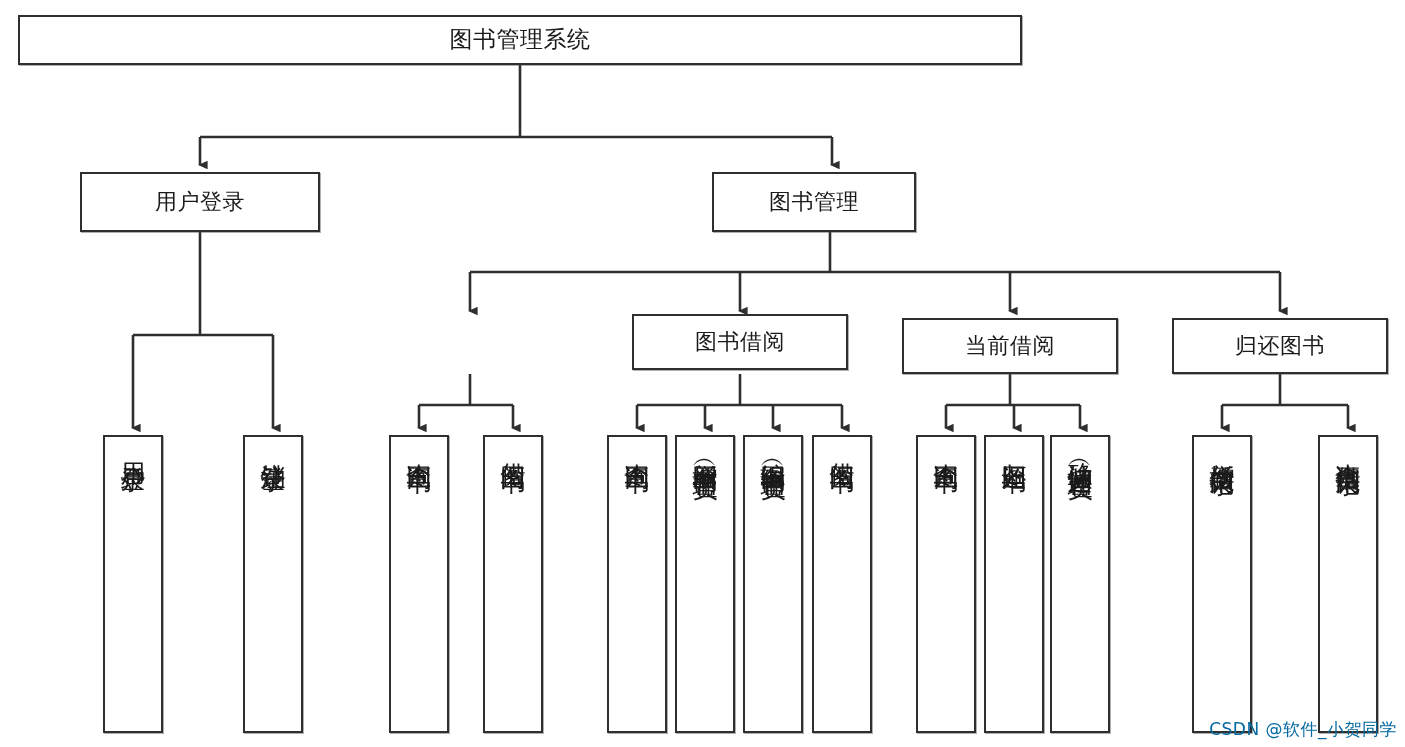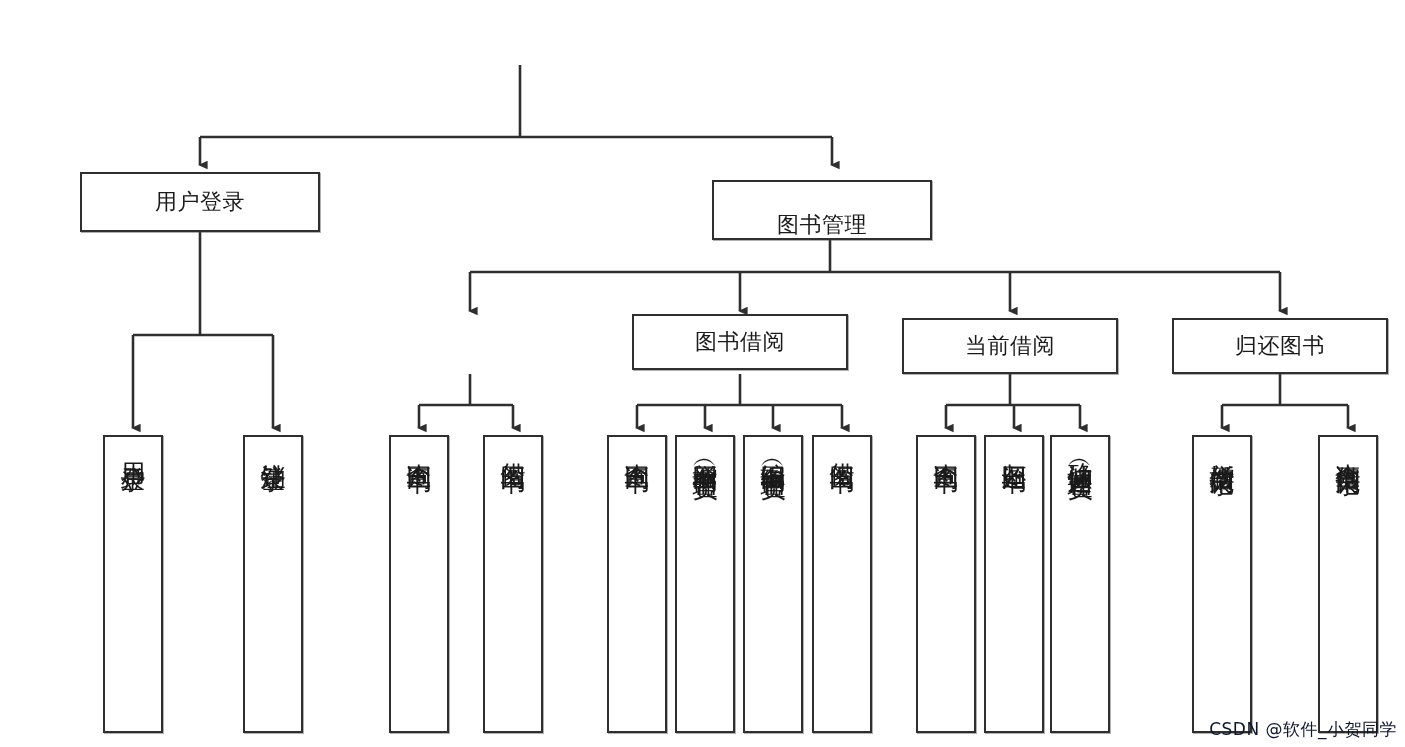--- a/index.html
+++ b/index.html
@@ -61,21 +61,21 @@
     text-orientation: upright;
     letter-spacing: 2px;
     line-height: 1.0;
     white-space: nowrap;
   }
   #watermark {
     position: absolute;
     right: 8px;
     bottom: 6px;
     font-size: 17px;
-    color: #0f172a;
+    color: #0369a1;
     letter-spacing: 0.5px;
     white-space: nowrap;
     pointer-events: none;
   }
 </style>
 </head>
 <body>
 
 <div id="diagram-root">
 
@@ -122,25 +122,28 @@
       <path d="M1014,405 L1014,428" marker-end="url(#arrow)"></path>
       <path d="M1080,405 L1080,428" marker-end="url(#arrow)"></path>
 
       <path d="M1280,374 L1280,405"></path>
       <path d="M1222,405 L1348,405"></path>
       <path d="M1222,405 L1222,428" marker-end="url(#arrow)"></path>
       <path d="M1348,405 L1348,428" marker-end="url(#arrow)"></path>
     </g>
   </svg>
 
+  <div class="node-box node-h node-root" style="left:18px; top:15px; width:1004px; height:50px;">
+    <span class="node-label">图书管理系统</span>
+  </div>
 
   <div class="node-box node-h" style="left:80px; top:172px; width:240px; height:60px;">
     <span class="node-label">用户登录</span>
   </div>
-  <div class="node-box node-h" style="left:712px; top:180px; width:220px; height:60px;align-items:flex-end;">
+  <div class="node-box node-h" style="left:712px; top:172px; width:204px; height:60px;">
     <span class="node-label">图书管理</span>
   </div>
 
   <div class="node-box node-h" style="left:632px; top:314px; width:216px; height:56px;">
     <span class="node-label">图书借阅</span>
   </div>
   <div class="node-box node-h" style="left:902px; top:318px; width:216px; height:56px;">
     <span class="node-label">当前借阅</span>
   </div>
   <div class="node-box node-h" style="left:1172px; top:318px; width:216px; height:56px;">

